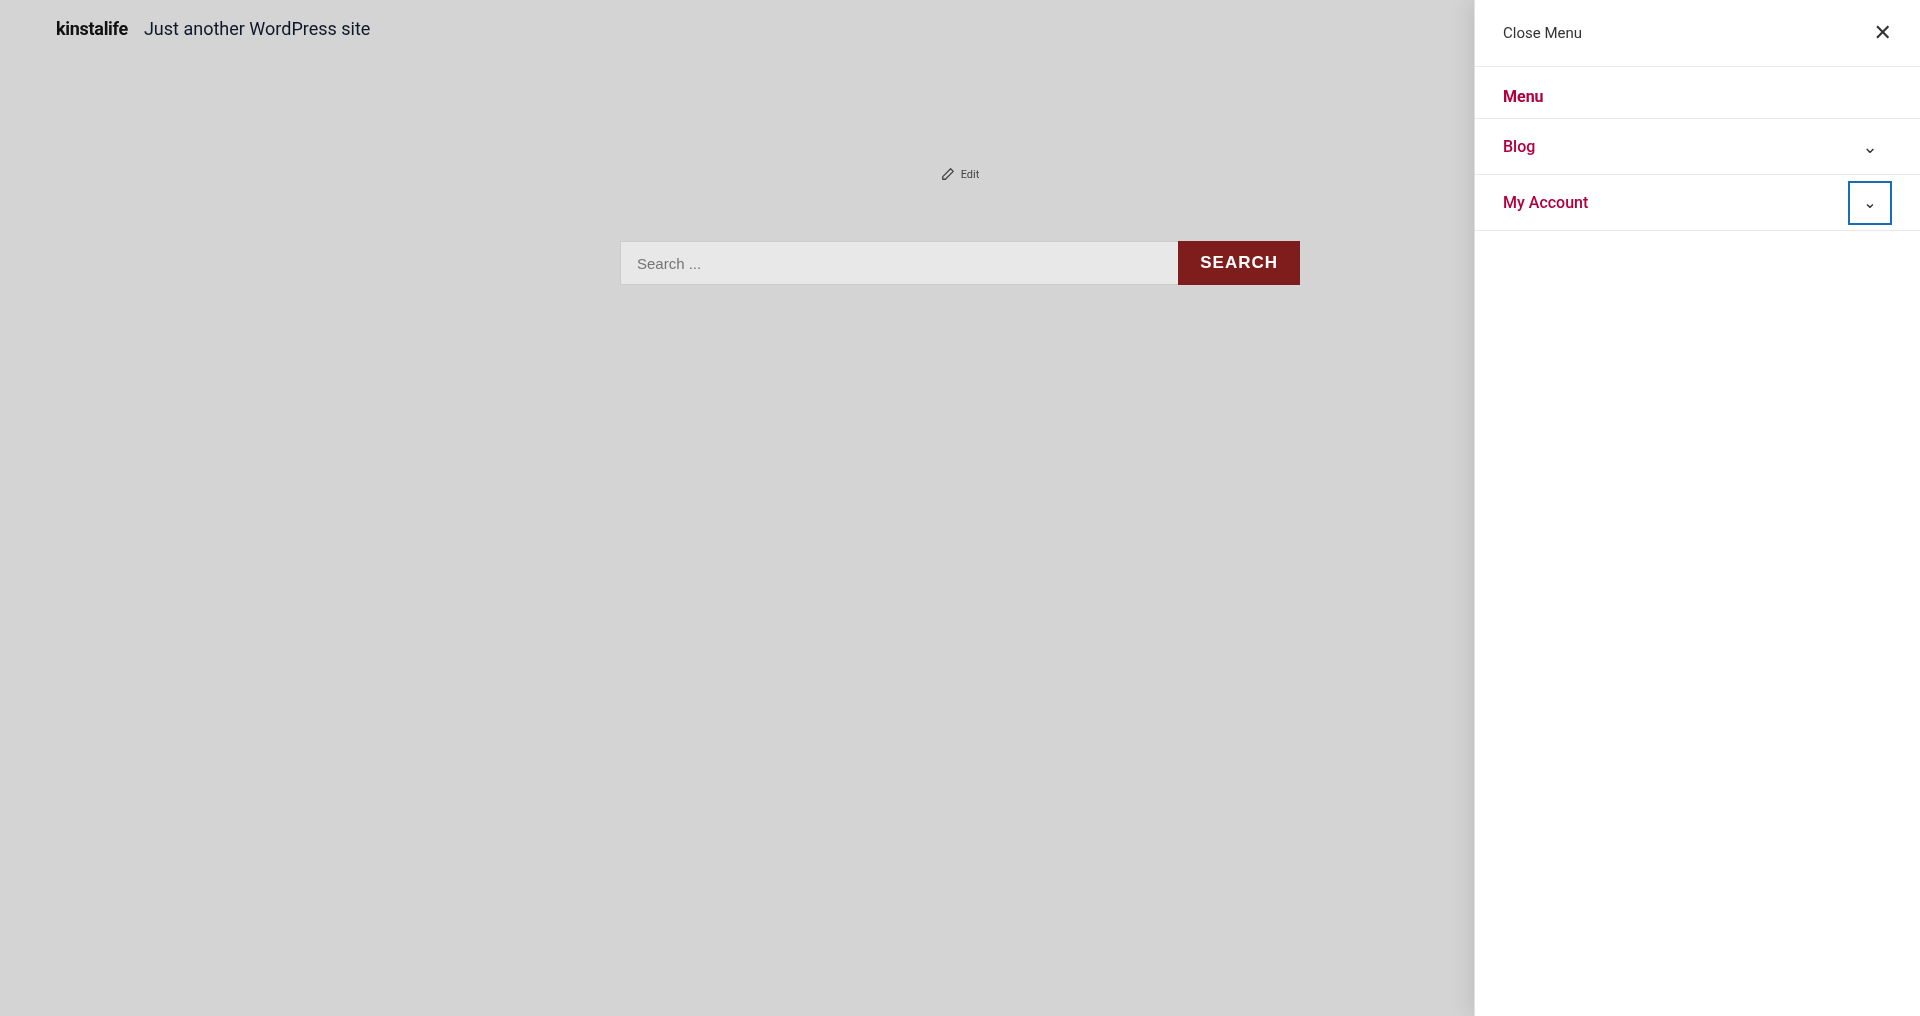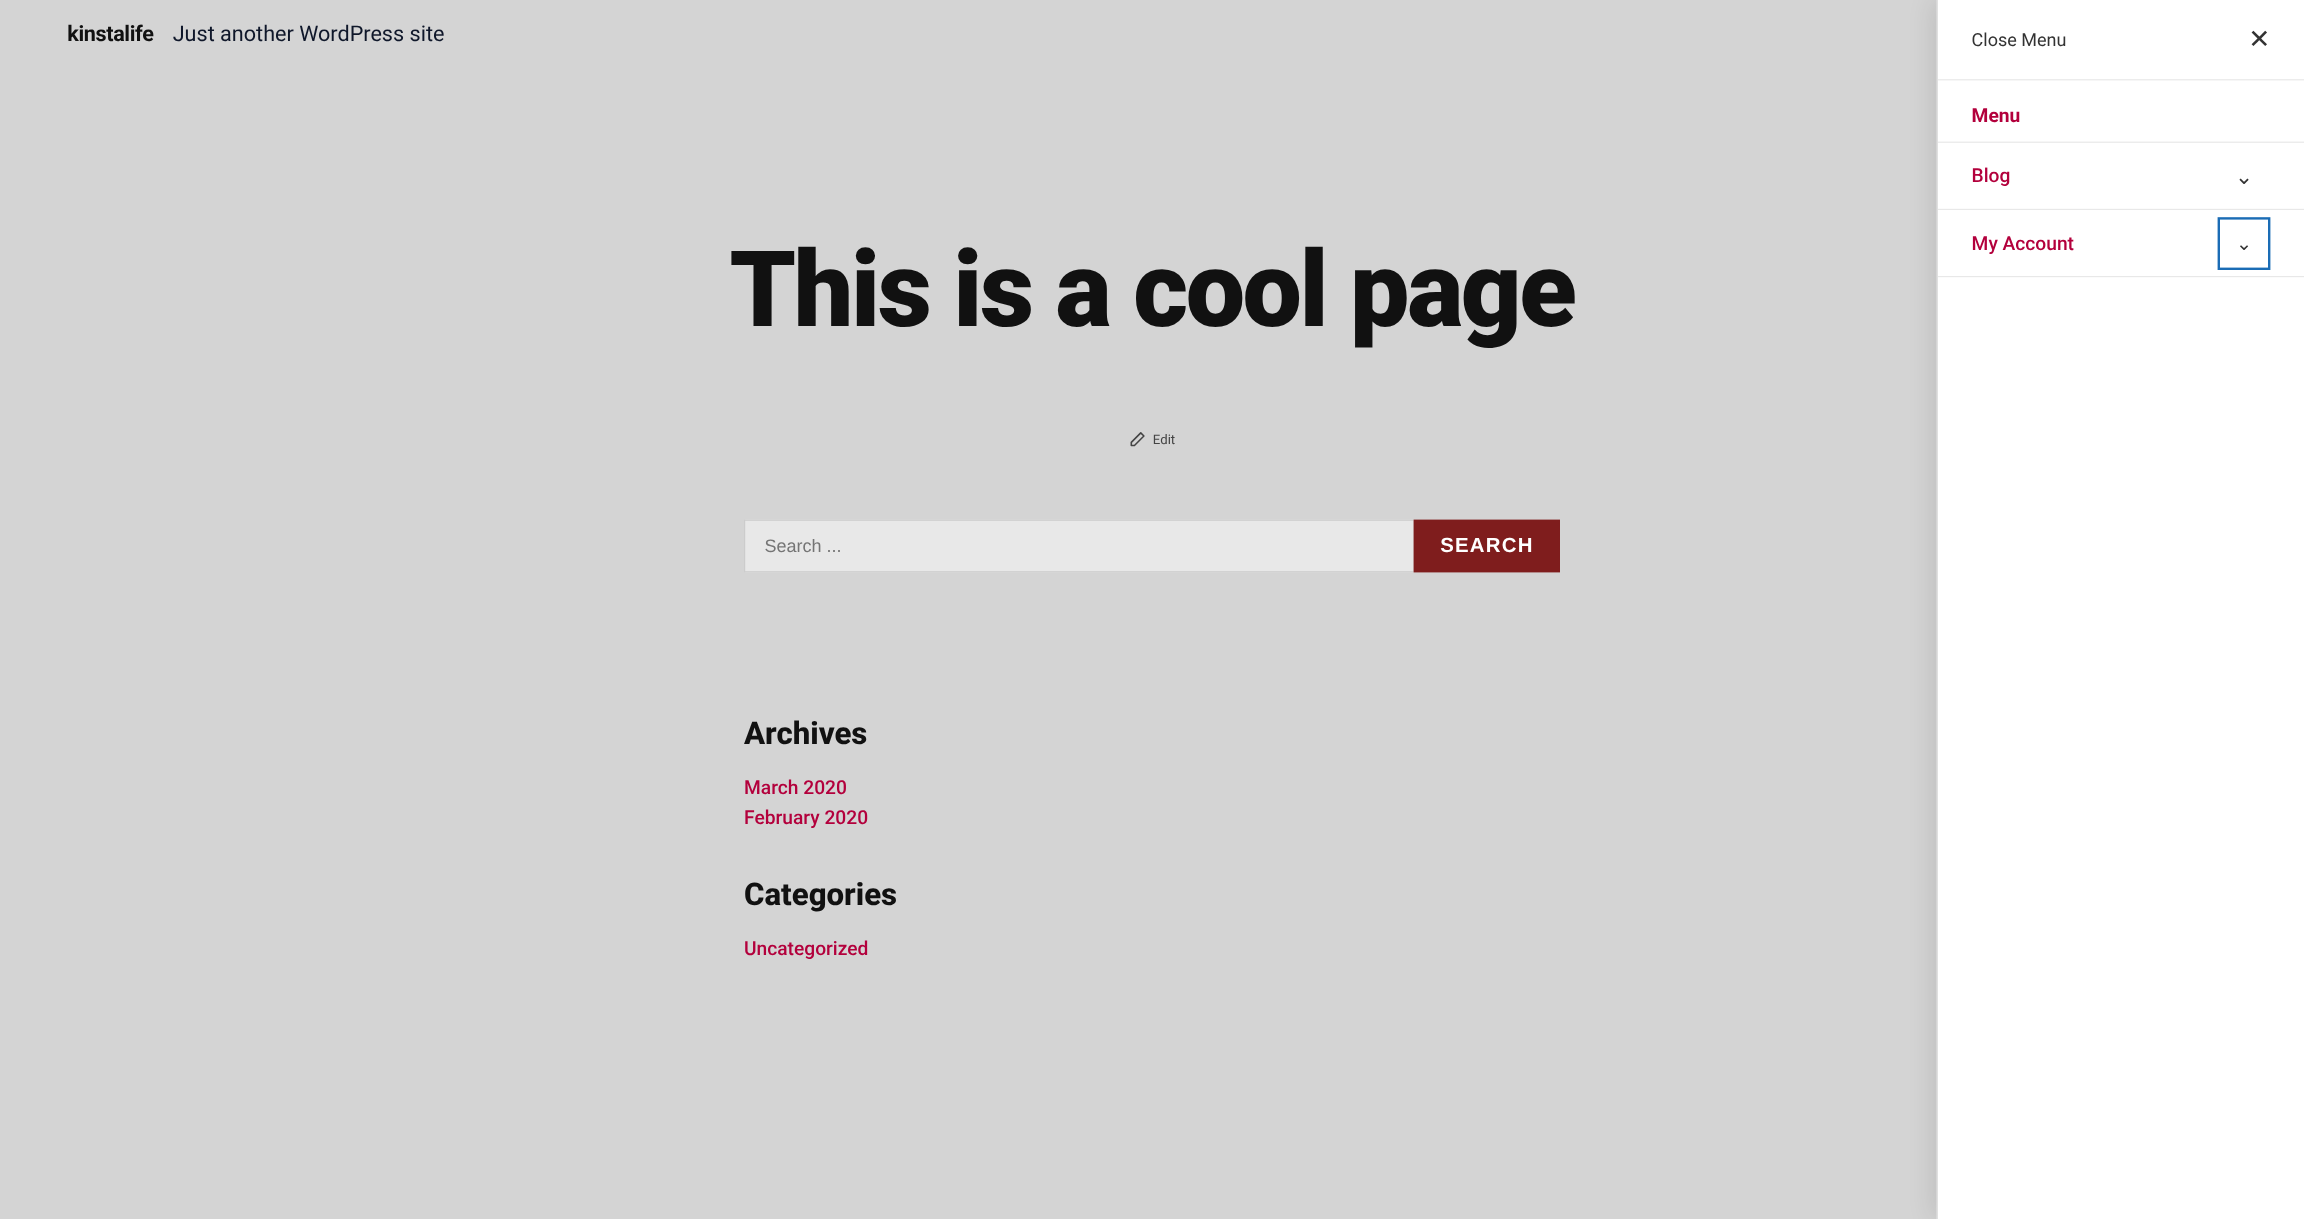--- a/index.html
+++ b/index.html
@@ -173,21 +173,21 @@
       text-decoration: none;
       font-size: 16px;
       font-weight: 500;
     }
 
     
     .side-panel {
       position: fixed;
       top: 0;
       right: 0;
-      width: 306px;
+      width: 446px;
       height: 100%;
       background: #fff;
       z-index: 100;
       border-left: 1px solid #e0e0e0;
       box-shadow: -4px 0 20px rgba(0,0,0,0.1);
     }
     .side-panel-header {
       display: flex;
       align-items: center;
       justify-content: space-between;
@@ -265,66 +265,39 @@
     <span class="site-tagline">Just another WordPress site</span>
   </div>
   <nav class="header-nav">
     <a href="#">Menu</a>
     <a href="#">Blog</a>
   </nav>
 </header>
 
 <main class="main-content">
 
-  <section class="page-title-section">
-    <h1 class="page-title">This is a cool page</h1>
-  </section>
 
   <div class="edit-link">
     <svg class="edit-icon" viewBox="0 0 16 16" fill="none" xmlns="http://www.w3.org/2000/svg">
       <path d="M11 2L14 5L5 14H2V11L11 2Z" stroke="#444" stroke-width="1.5" stroke-linecap="round" stroke-linejoin="round"></path>
     </svg>
     <span>Edit</span>
   </div>
 
   <div class="widgets-area">
 
     <div class="widget-left">
 
       <div class="search-form">
         <input type="text" class="search-input" placeholder="Search ..." style="">
         <button class="search-button">SEARCH</button>
       </div>
 
     </div>
 
-    <div class="widget-right">
-
-      <div class="widget archives-widget">
-        <h2 class="widget-title">Archives</h2>
-        <ul class="archives-list">
-          <li>
-            <a href="#">March 2020</a>
-          </li>
-          <li>
-            <a href="#">February 2020</a>
-          </li>
-        </ul>
-      </div>
-
-      <div class="widget categories-widget">
-        <h2 class="widget-title">Categories</h2>
-        <ul class="categories-list">
-          <li>
-            <a href="#">Uncategorized</a>
-          </li>
-        </ul>
-      </div>
-
-    </div>
   </div>
 
 </main>
 
 <aside class="side-panel">
 
   <div class="side-panel-header">
     <span class="close-menu-text">Close Menu</span>
     <button class="close-icon-btn">✕</button>
   </div>

